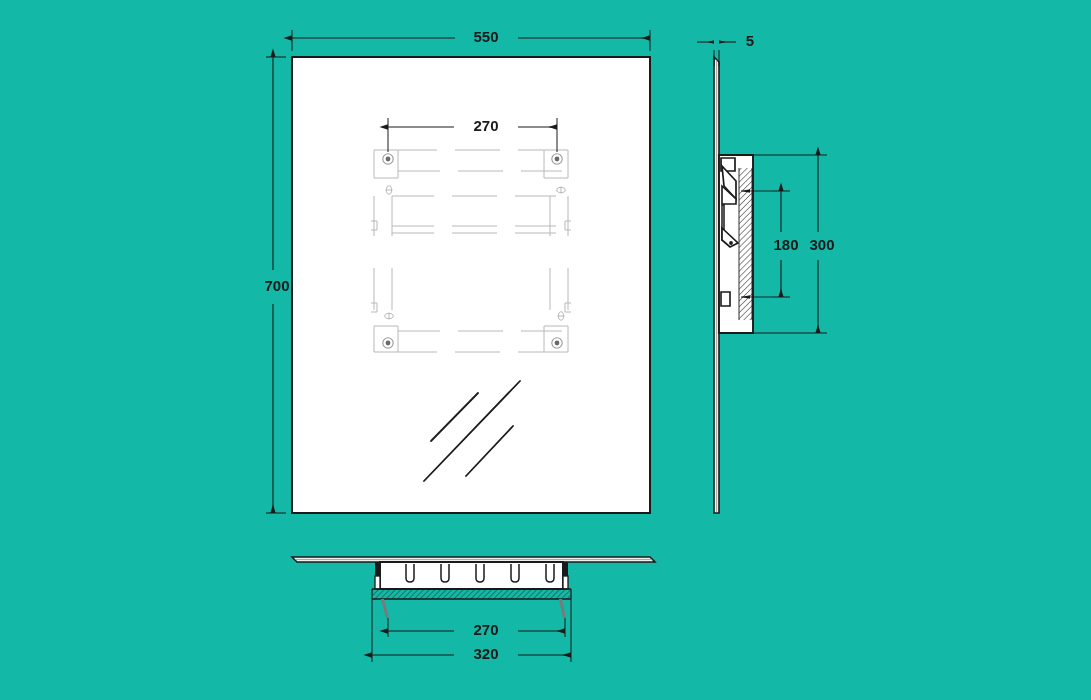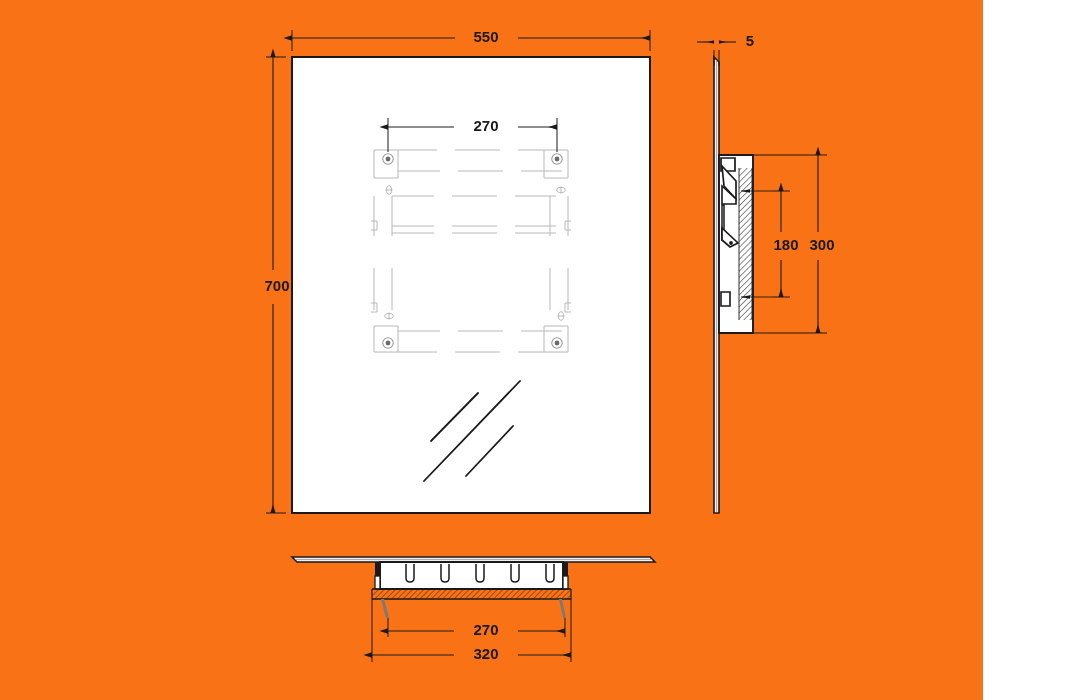--- a/index.html
+++ b/index.html
@@ -1,21 +1,21 @@
 <!DOCTYPE html>
 <html><head>
 <meta charset="utf-8">
 <title>Mirror Technical Drawing</title>
 <style>
   html,body{margin:0;padding:0;background:#ffffff;}
   body{
     width:1091px;height:700px;overflow:hidden;
     font-family:"Liberation Sans","DejaVu Sans",sans-serif;
   }
-  #sheet{position:relative;width:983px;height:700px;background:#f97316;}
+  #sheet{position:relative;width:1091px;height:700px;background:#14b8a6;}
   svg#drawing{position:absolute;top:0;left:0;width:1091px;height:700px;display:block;}
   .dimtext{
     font-family:"Liberation Sans","DejaVu Sans",sans-serif;
     font-size:15px;font-weight:bold;fill:#1a1a1a;
     text-anchor:middle;dominant-baseline:middle;
   }
 </style>
 </head>
 <body>
 

